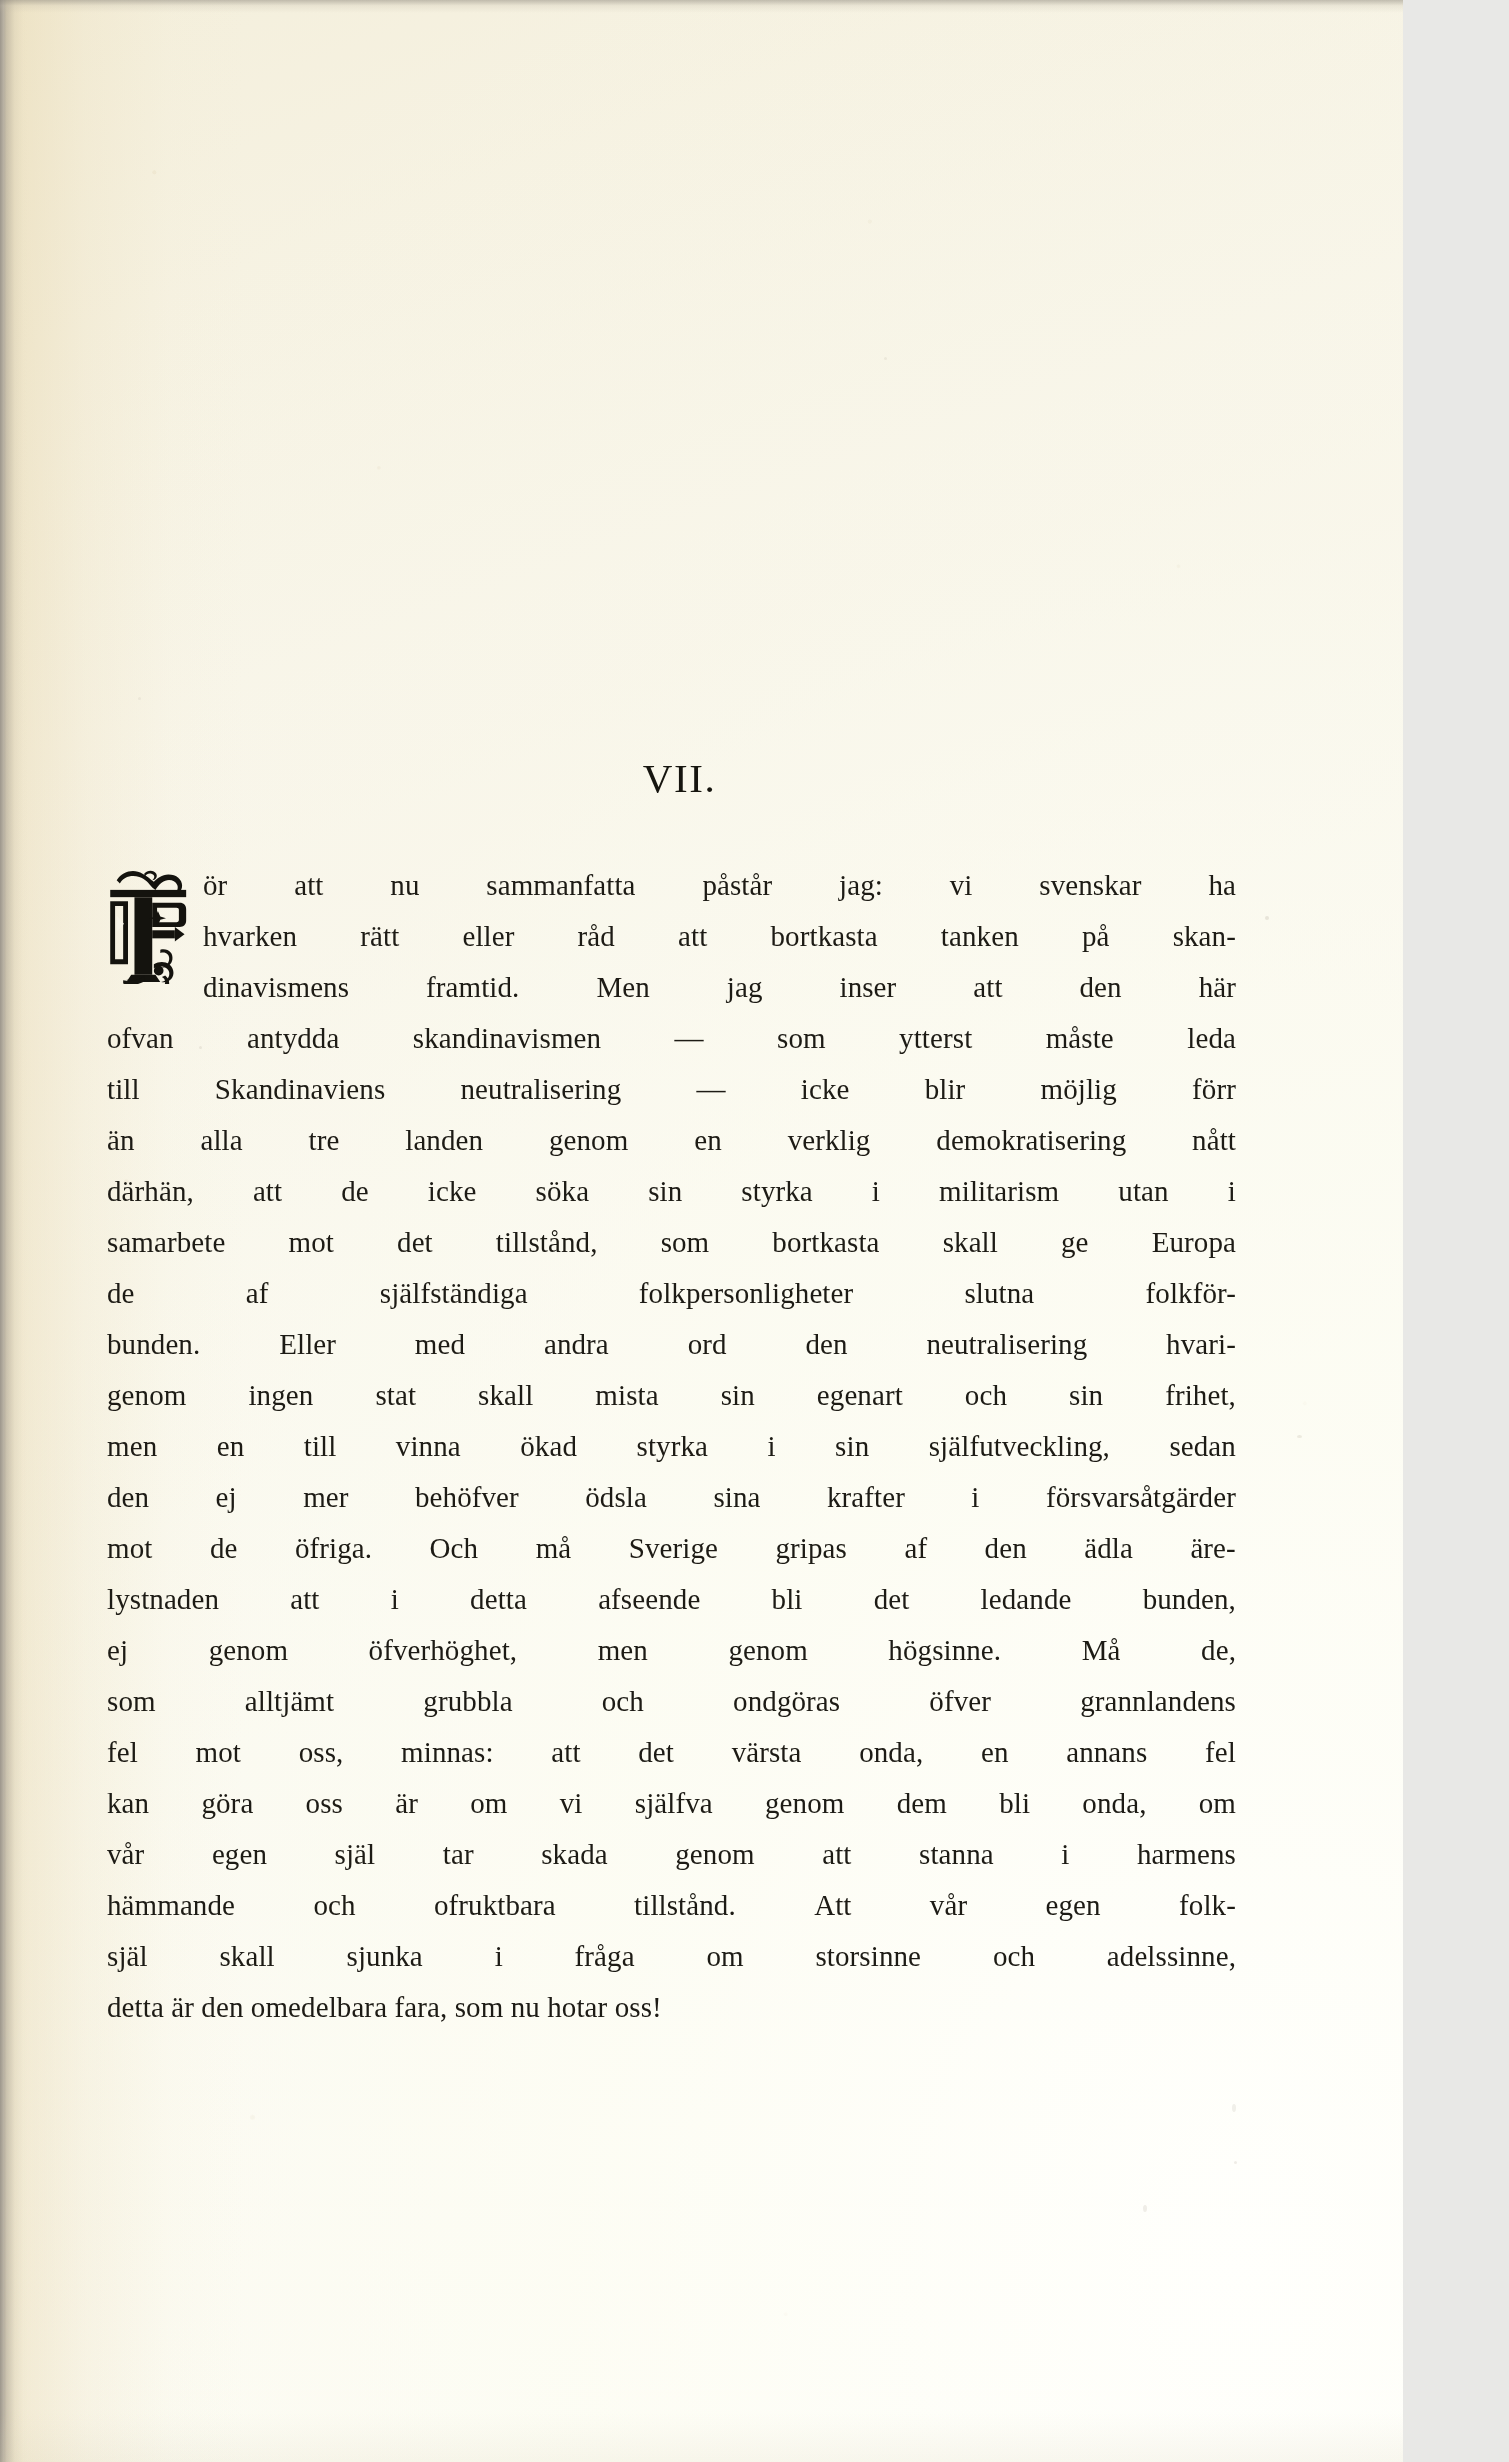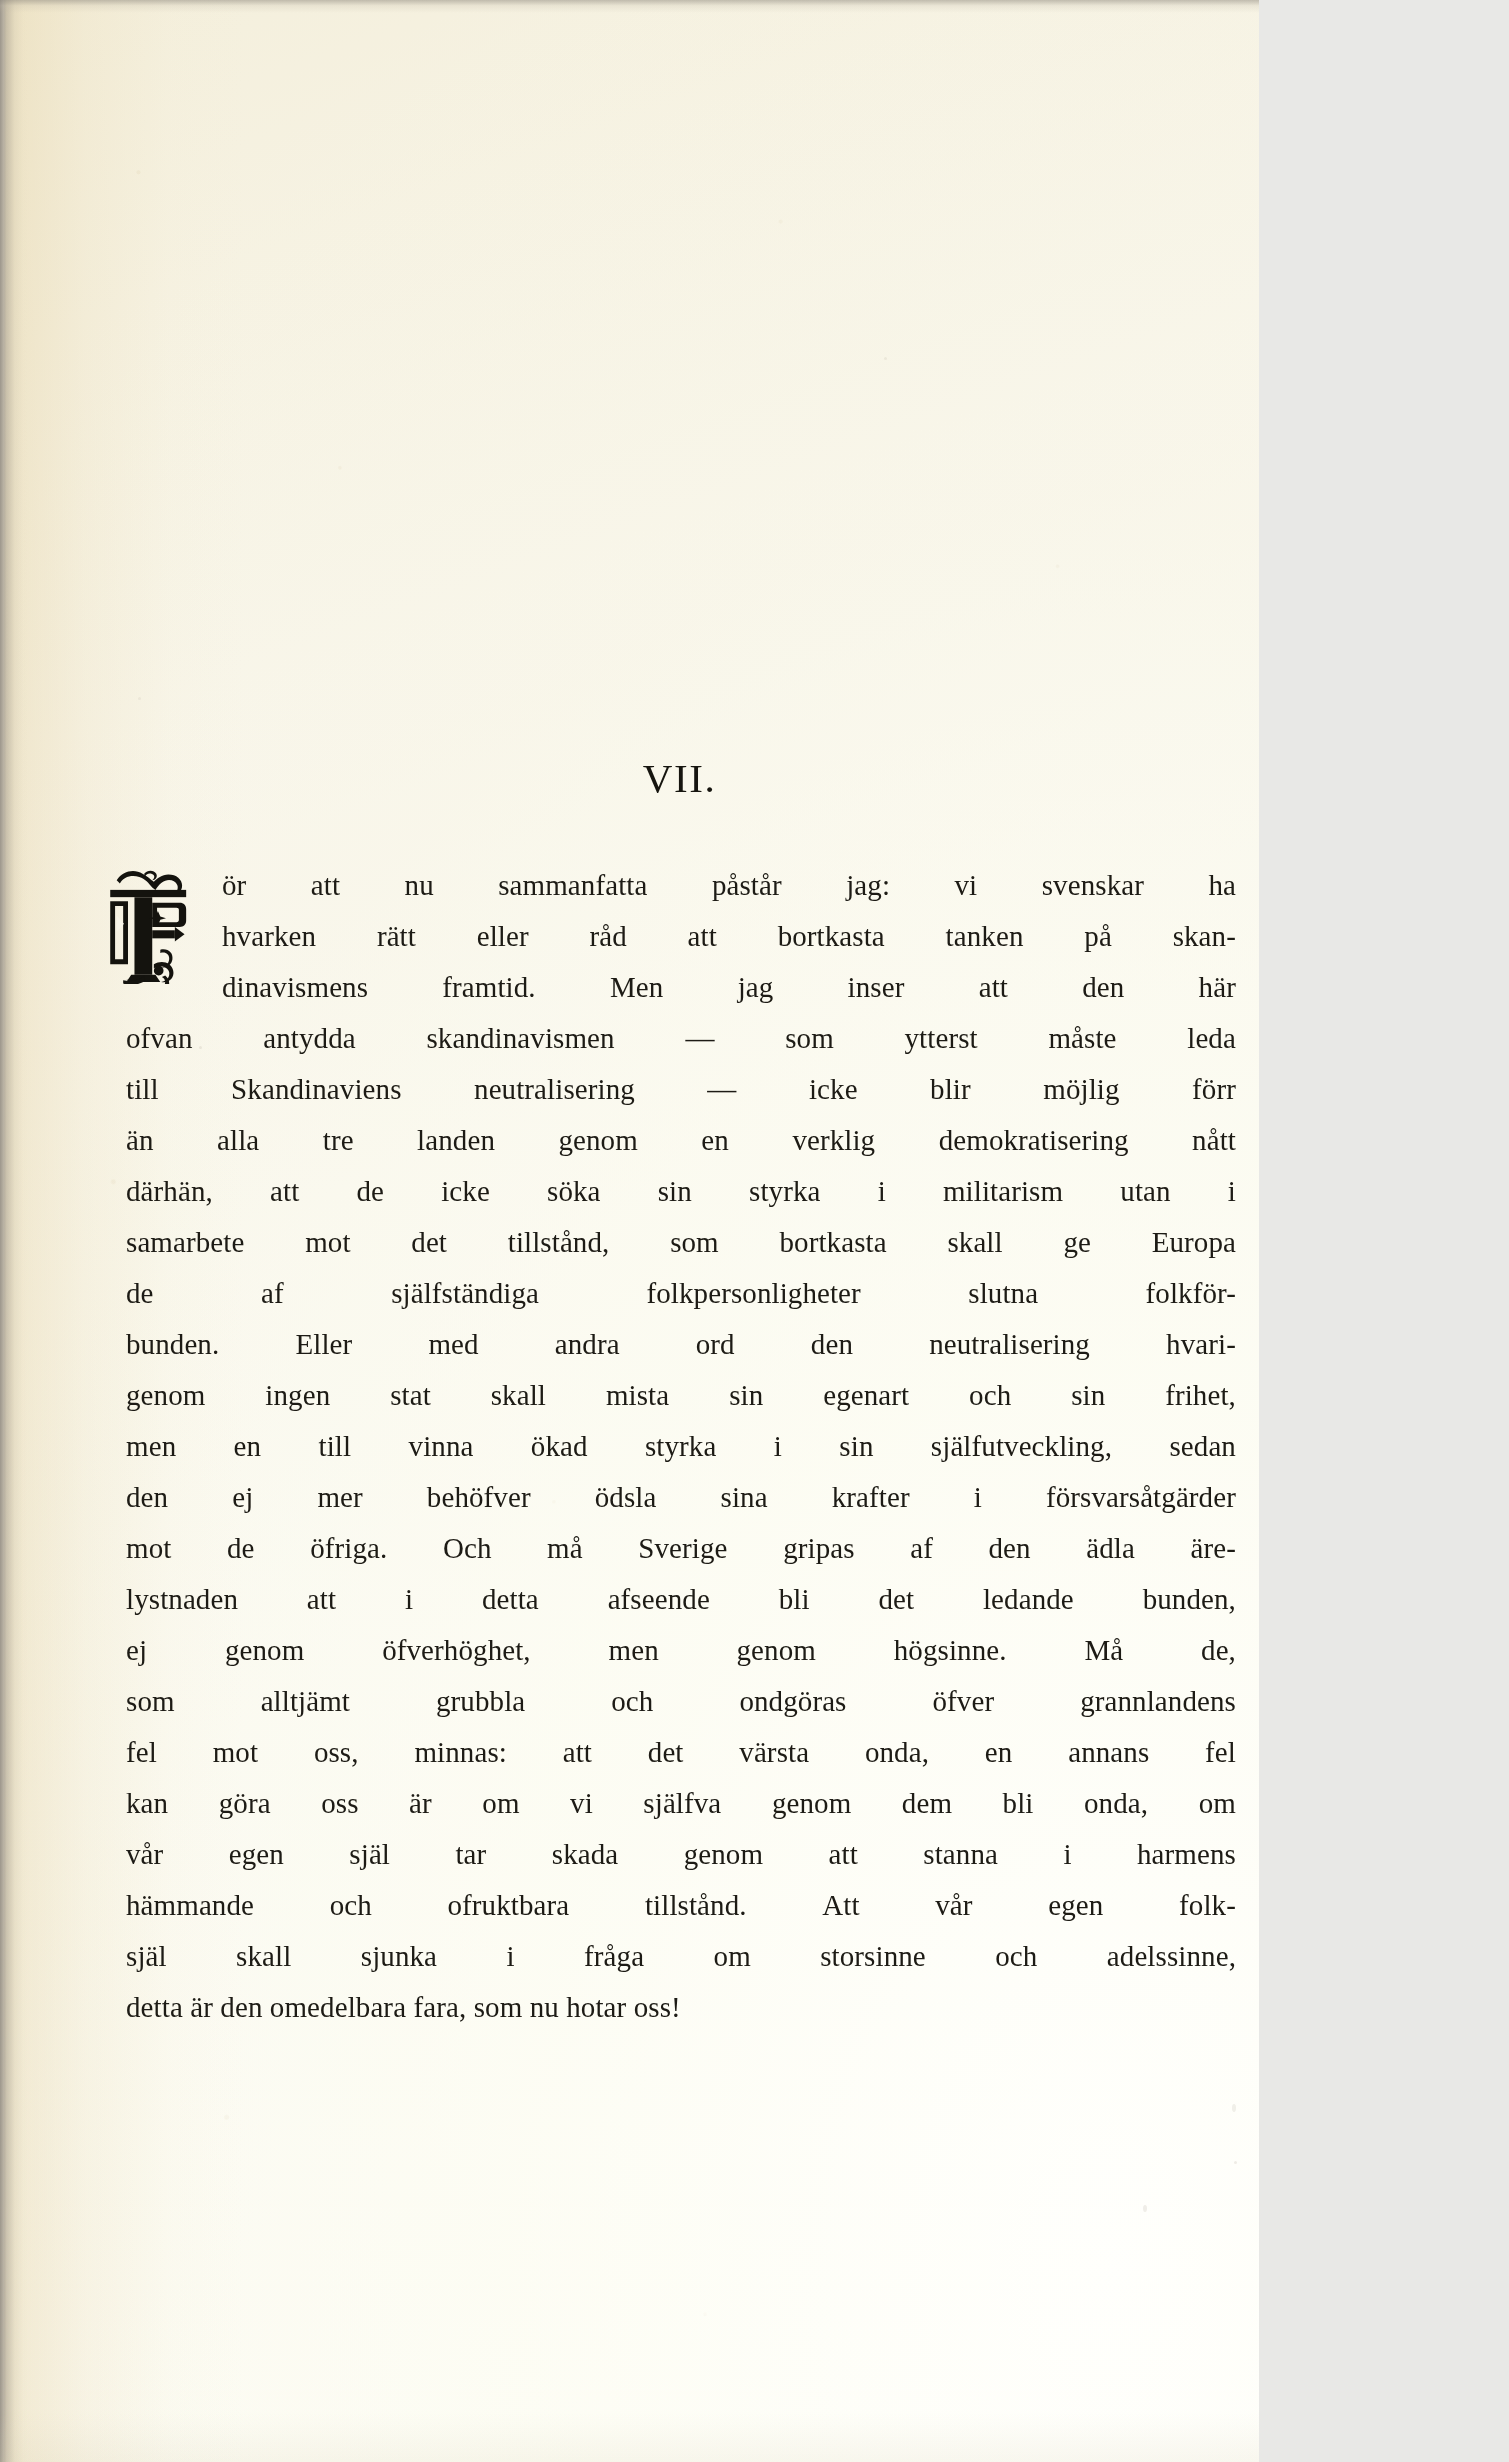--- a/index.html
+++ b/index.html
@@ -5,21 +5,21 @@
 <style>
   html, body {
     margin: 0;
     padding: 0;
     background: #e8e8e6;
   }
 
   
   .scan {
     position: relative;
-    width: 1259px;
+    width: 1403px;
     height: 2462px;
     overflow: hidden;
     background: #fbfbf2;
     font-family: "Liberation Serif", "DejaVu Serif", serif;
   }
 
   
   .paper-base {
     position: absolute;
     inset: 0;
@@ -127,21 +127,20 @@
     font-size: 29px;
     line-height: 51px;
     text-align: justify;
     color: #1d1b15;
     letter-spacing: 0.1px;
   }
 
   .body-copy .line {
     display: block;
     white-space: nowrap;
-    margin-left: 19px;
   }
   
   .body-copy .line > .w {
     display: inline-block;
   }
   .body-copy .line.just {
     display: flex;
     justify-content: space-between;
     white-space: normal;
   }

